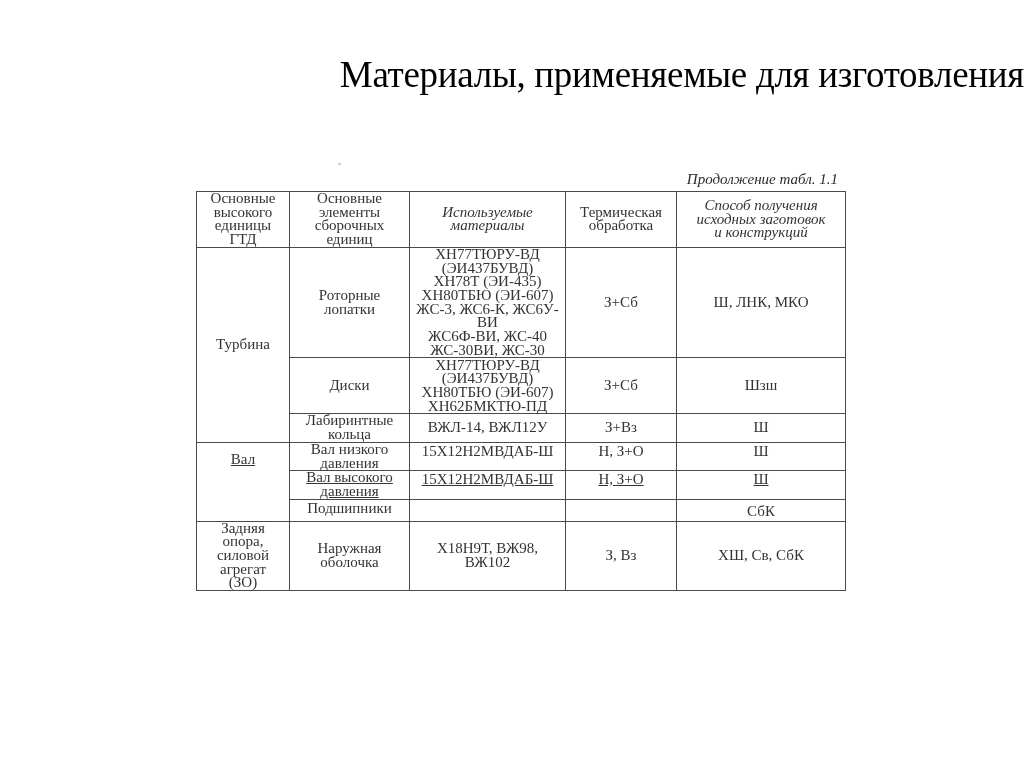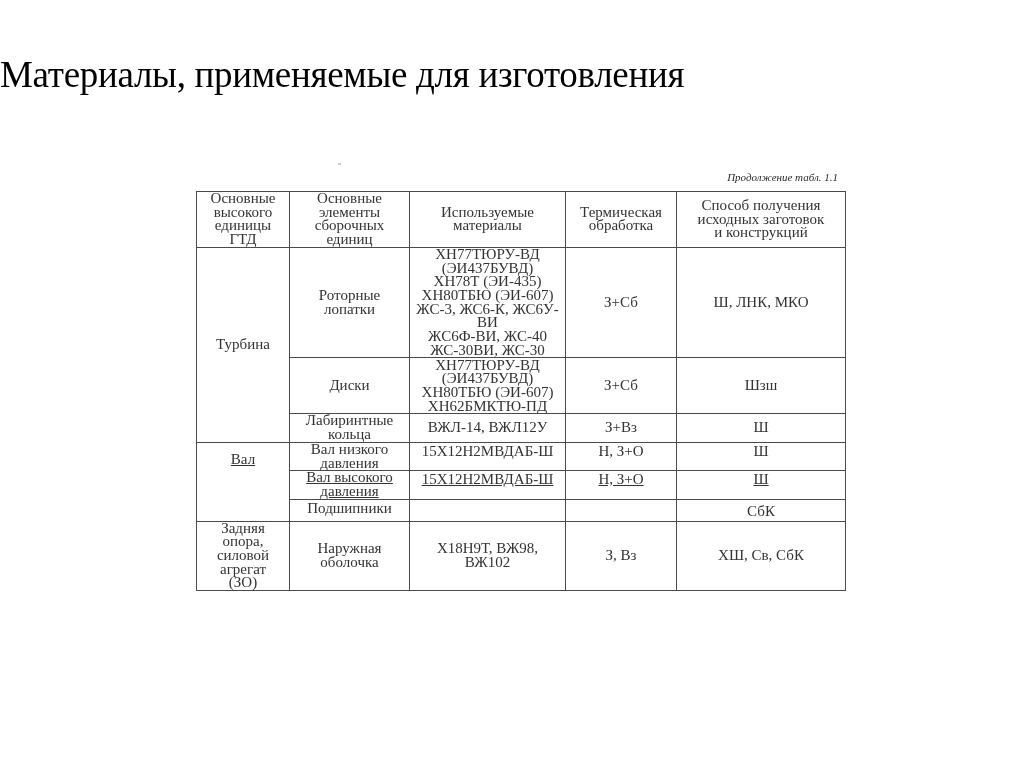--- a/index.html
+++ b/index.html
@@ -13,21 +13,21 @@
     position: relative;
     overflow: hidden;
     font-family: "Liberation Serif", "DejaVu Serif", serif;
     color: #000;
   }
   .slide-title {
     position: absolute;
     left: 0;
     top: 50px;
     width: 1024px;
-    text-align: left;
+    text-align: right;
     font-size: 37px;
     line-height: 50px;
     color: #000;
     letter-spacing: -0.3px;
   }
   .slide-title span { display: block; }
   .speck {
     position: absolute;
     left: 338px;
     top: 163px;
@@ -35,21 +35,21 @@
     height: 2px;
     background: #cfcfcf;
   }
   .table-caption {
     position: absolute;
     left: 600px;
     top: 171px;
     width: 238px;
     text-align: right;
     font-style: italic;
-    font-size: 11px;
+    font-size: 15px;
     color: #2a2a2a;
   }
   .tbl {
     position: absolute;
     left: 196px;
     top: 191px;
     border-collapse: collapse;
     font-size: 15px;
     line-height: 13.7px;
     color: #333;
@@ -58,23 +58,23 @@
   .tbl td, .tbl th {
     border: 1.3px solid #4a4a4a;
     text-align: center;
     vertical-align: middle;
     padding: 0 3px;
     font-weight: normal;
   }
   .tbl th { height: 47px; }
   .c1 { width: 86px; }
   .c2 { width: 113px; }
-  .c3 { width: 149px; }
+  .c3 { width: 149px; font-style: italic; }
   .c4 { width: 104px; }
-  .c5 { width: 162px; }
+  .c5 { width: 162px; font-style: italic; }
   .top { vertical-align: top !important; padding-top: 2px !important; }
   .r-rotor { height: 107px; }
   .r-disks { height: 56px; }
   .r-lab { height: 18px; }
   .r-low { height: 27px; }
   .r-high { height: 28px; text-decoration: underline; }
   .r-bear { height: 22px; }
   .r-outer { height: 42px; }
   .ml { display: block; }
 </style>

